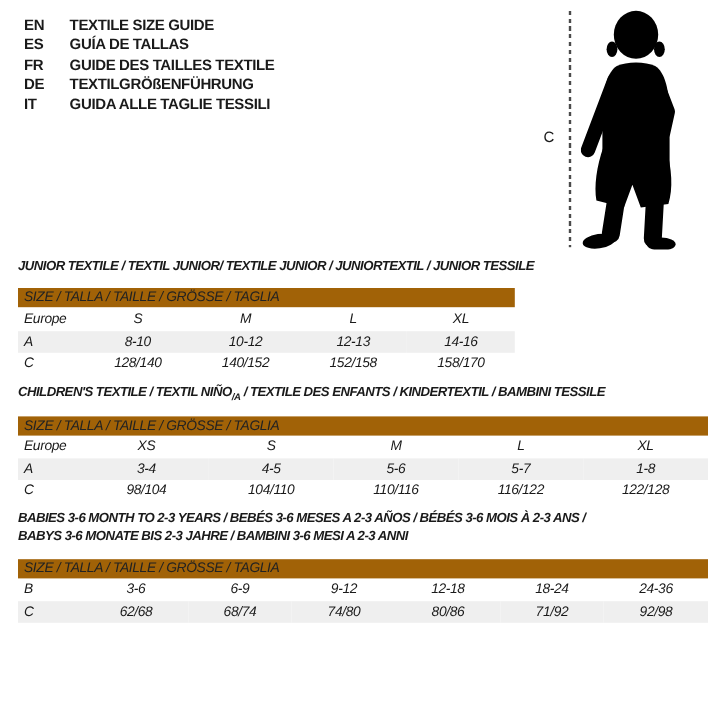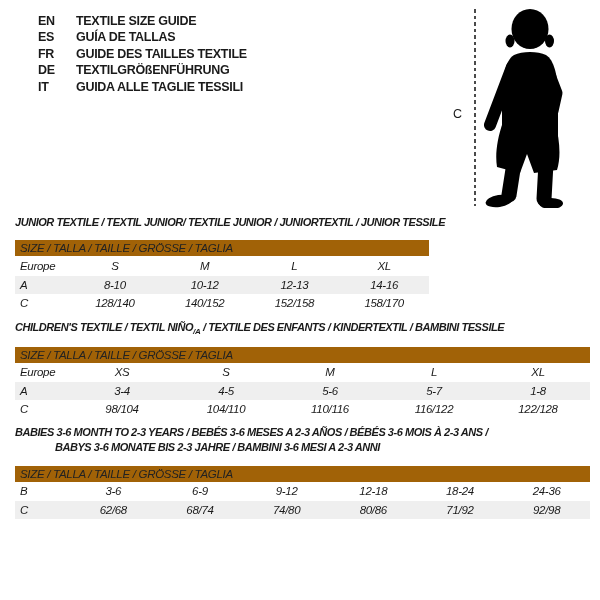--- a/index.html
+++ b/index.html
@@ -9,21 +9,21 @@
     background:#ffffff;
     color:#1a1a1a;
     font-family:"Liberation Sans", sans-serif;
     letter-spacing:-0.3px;
     overflow:hidden;
   }
 
   
   .lang-block { position:absolute; left:20px; top:13px; }
   .lang-row { display:flex; line-height:16.4px; font-size:12.5px; font-weight:bold; white-space:nowrap; }
-  .lang-code { width:38px;margin-left:18px; }
+  .lang-code { width:38px; }
 
   
   .baby-svg { position:absolute; left:484px; top:6px; width:88px; height:202px; }
   .dash-line {
     position:absolute; left:474px; top:9px; width:2px; height:197px;
     background:repeating-linear-gradient(to bottom, #4a4a4a 0 3.5px, transparent 3.5px 6.5px);
   }
   .c-label { position:absolute; left:453px; top:107px; font-size:12.5px; }
 
   
@@ -163,21 +163,21 @@
           <td>110/116</td>
           <td>116/122</td>
           <td>122/128</td>
         </tr>
       </tbody>
   </table>
 </div>
 
 <div class="section" id="sec-babies">
   <div class="sec-title">BABIES 3-6 MONTH TO 2-3 YEARS / BEBÉS 3-6 MESES A 2-3 AÑOS / BÉBÉS 3-6 MOIS À 2-3 ANS /</div>
-  <div class="sec-title" style="margin-top:2px;margin-left:40px;">BABYS 3-6 MONATE BIS 2-3 JAHRE / BAMBINI 3-6 MESI A 2-3 ANNI</div>
+  <div class="sec-title" style="margin-top:2px;">BABYS 3-6 MONATE BIS 2-3 JAHRE / BAMBINI 3-6 MESI A 2-3 ANNI</div>
   <div class="size-bar">SIZE / TALLA / TAILLE / GRÖSSE / TAGLIA</div>
   <table class="sizes">
     <colgroup>
         <col style="width:55px">
       </colgroup>
     <tbody>
         <tr>
           <td class="lbl">B</td>
           <td>3-6</td>
           <td>6-9</td>

